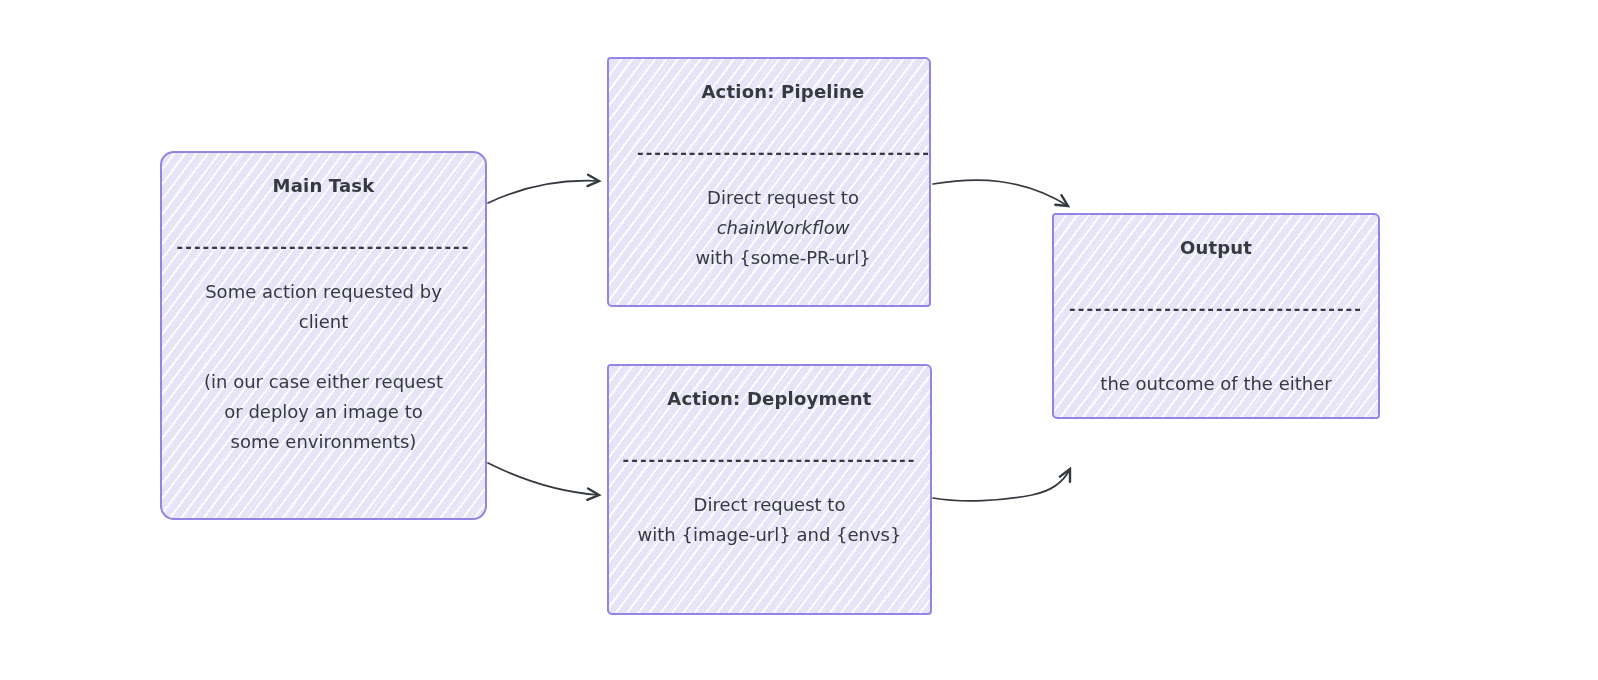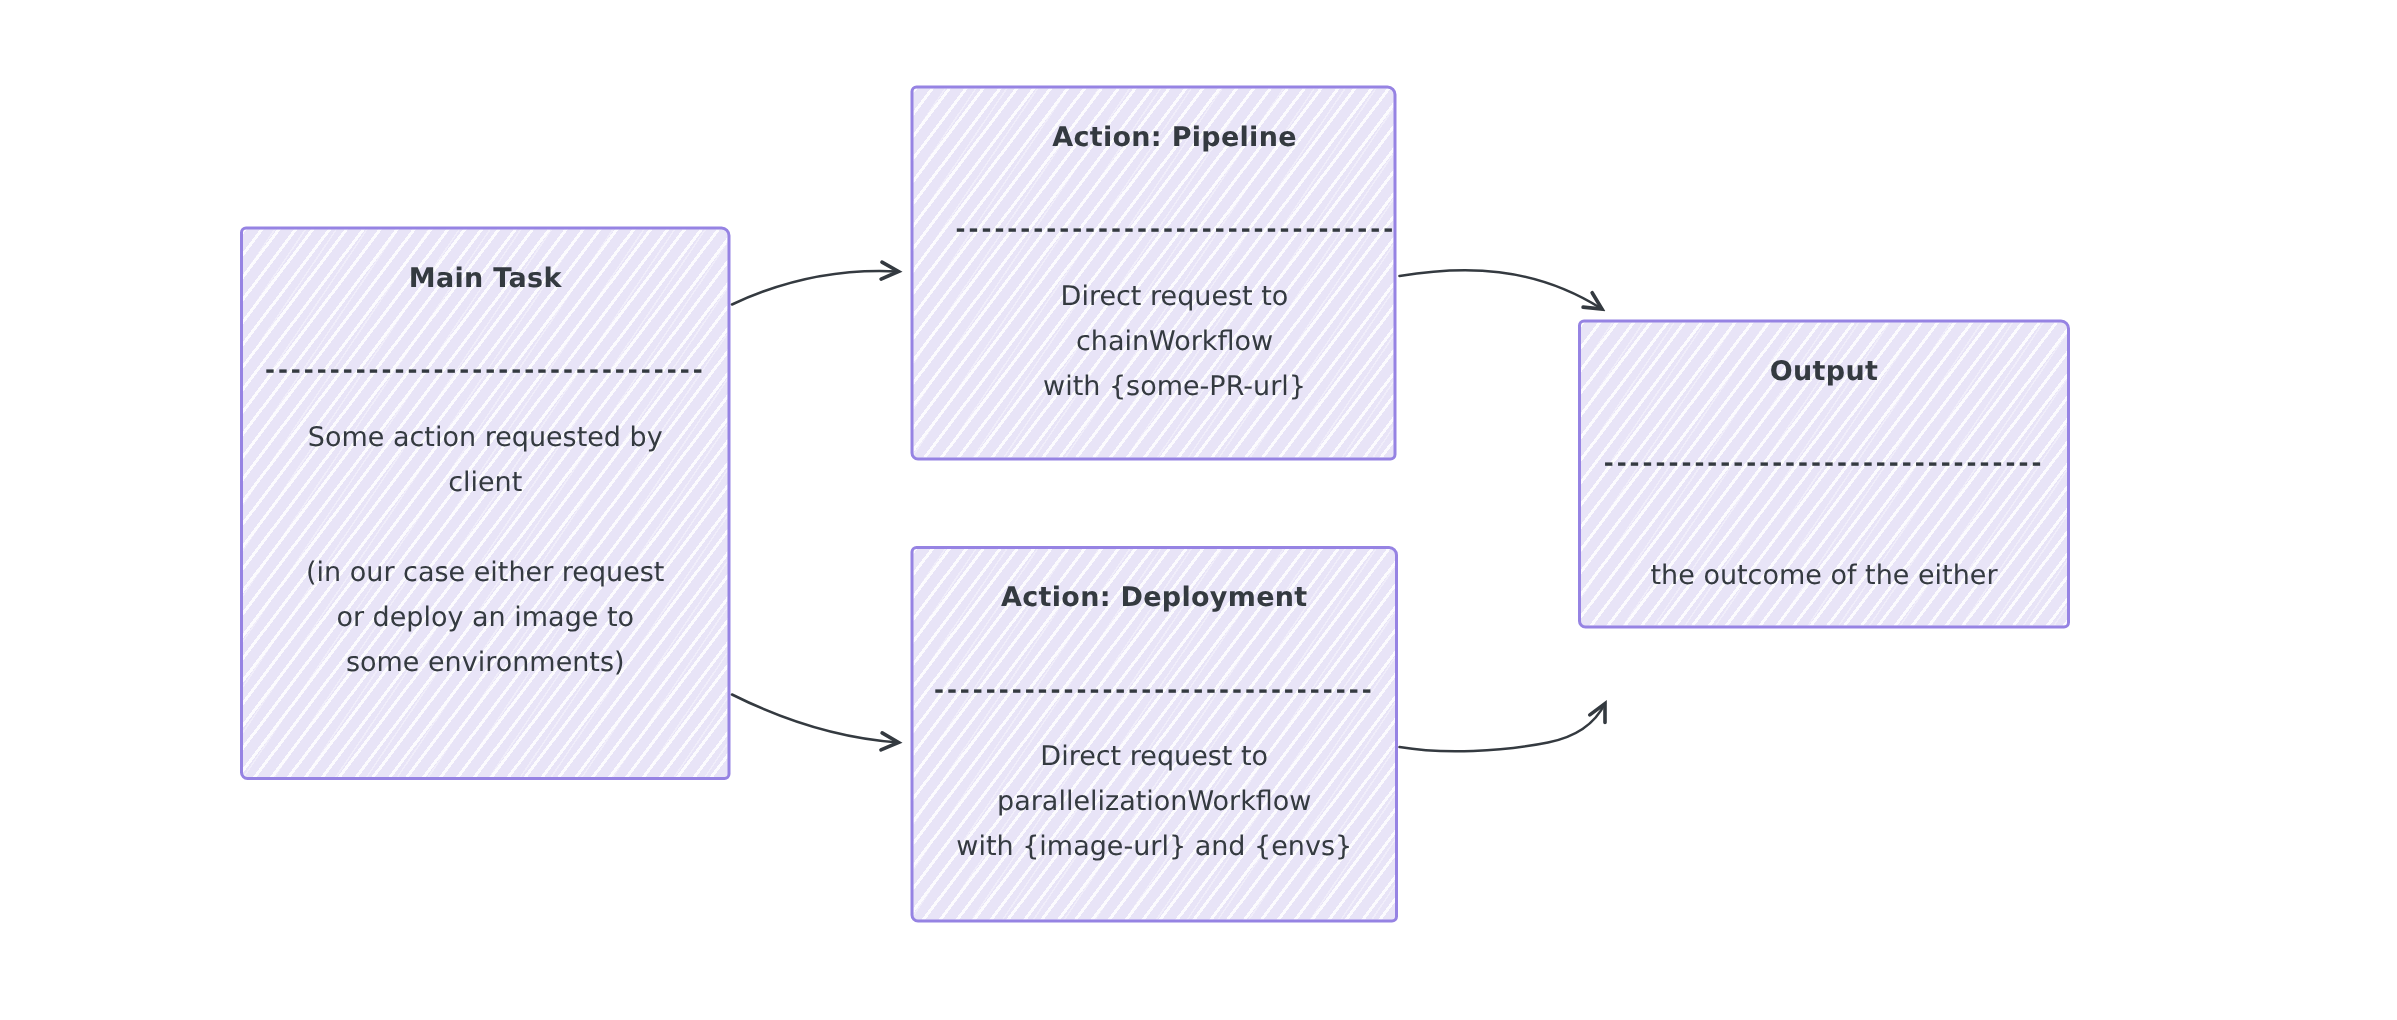--- a/index.html
+++ b/index.html
@@ -54,22 +54,22 @@
   }
   .node-body {
     margin-top: 20px;
     font-size: 18px;
   }
   .line {
     line-height: 30px;
     min-height: 30px;
     white-space: nowrap;
   }
-  .italic { }
-  #node-main-task   { left: 160px;  top: 151px; width: 327px; height: 369px; }
+  .italic { font-style: italic; }
+  #node-main-task   { left: 160px;  top: 151px; width: 327px; height: 369px; border-radius: 14px; }
   #node-pipeline    { left: 607px;  top: 57px;  width: 324px; height: 250px; padding-left: 28px; }
   #node-deployment  { left: 607px;  top: 364px; width: 325px; height: 251px; }
   #node-output      { left: 1052px; top: 213px; width: 328px; height: 206px; }
   .edges-layer {
     position: absolute;
     left: 0; top: 0;
     width: 1598px;
     height: 680px;
     pointer-events: none;
   }
@@ -106,21 +106,20 @@
       <div class="line italic">chainWorkflow</div>
       <div class="line">with {some-PR-url}</div>
     </div>
   </div>
 
   <div class="node" id="node-deployment">
     <div class="node-title">Action: Deployment</div>
     <div class="node-divider">----------------------------------</div>
     <div class="node-body">
       <div class="line">Direct request to</div>
-      <div class="line italic">parallelizationWorkflow</div>
       <div class="line">with {image-url} and {envs}</div>
     </div>
   </div>
 
   <div class="node" id="node-output">
     <div class="node-title">Output</div>
     <div class="node-divider">----------------------------------</div>
     <div class="node-body">
       <div class="line"></div>
       <div class="line">the outcome of the either</div>

